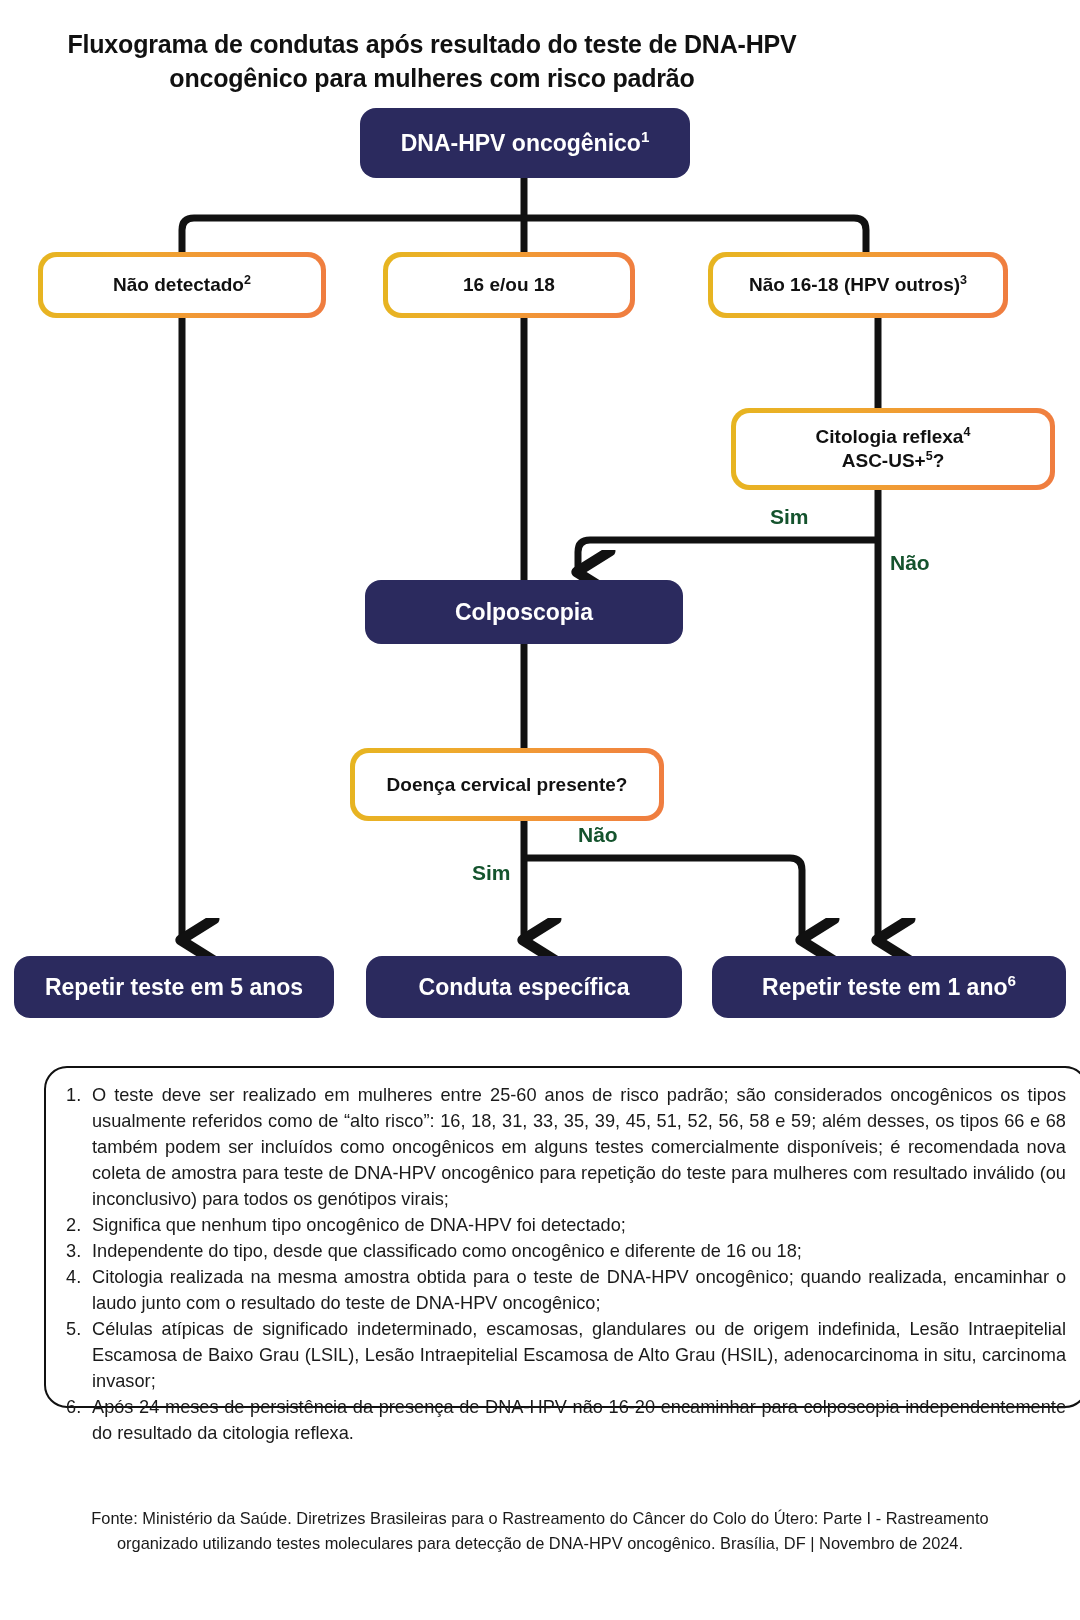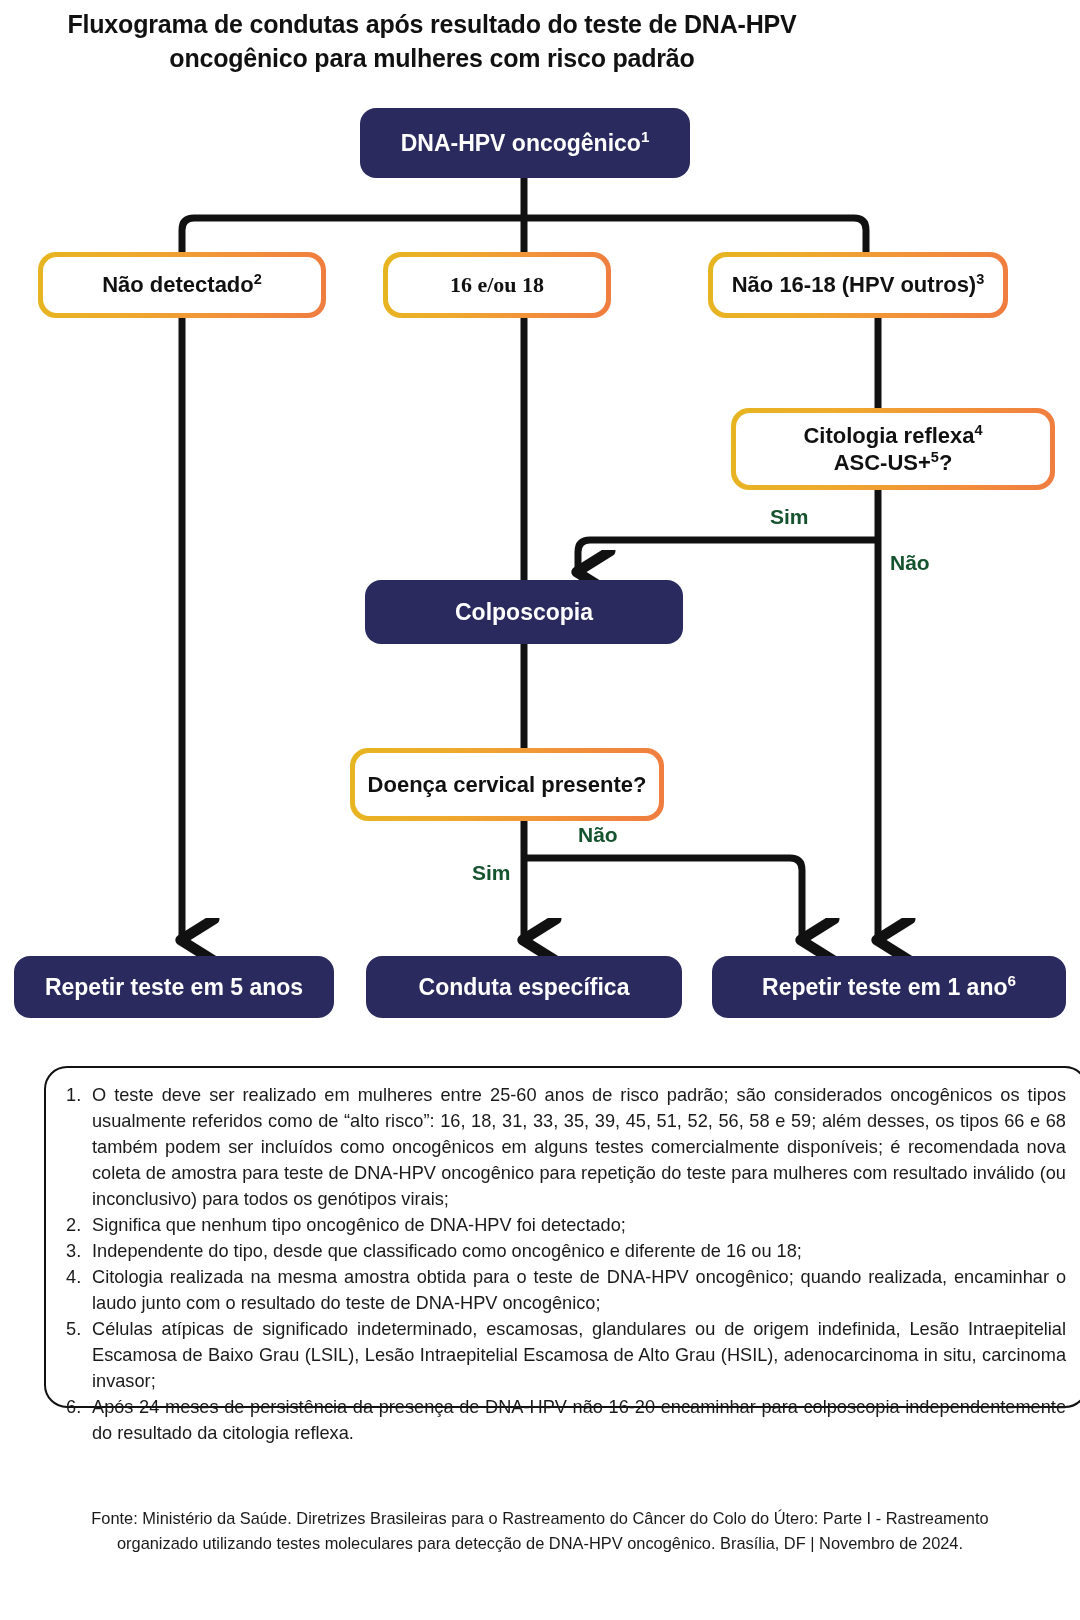--- a/index.html
+++ b/index.html
@@ -8,21 +8,21 @@
     background: #ffffff;
     font-family: "Liberation Sans", sans-serif;
     color: #1a1a1a;
     overflow: hidden;
   }
   #root { position: relative; width: 1080px; height: 1620px; }
 
   
   .title {
     position: absolute;
-    left: 0; top: 8px; width: 864px;
+    left: 0; top: 28px; width: 864px;
     text-align: center;
     font-size: 25px;
     font-weight: bold;
     line-height: 1.35;
     color: #111111;
     letter-spacing: -0.2px;
   }
 
   
   .node {
@@ -49,21 +49,21 @@
     padding: 5px;
   }
   .node-grad > .inner {
     width: 100%; height: 100%;
     background: #ffffff;
     border-radius: 14px;
     display: flex;
     align-items: center;
     justify-content: center;
     text-align: center;
-    font-size: 22px;
+    font-size: 19px;
     font-weight: bold;
     color: #111111;
     line-height: 1.25;
     padding: 2px 10px;
   }
   sup { font-size: 0.66em; vertical-align: super; line-height: 0; }
 
   
   #wires { position: absolute; left: 0; top: 0; width: 1080px; height: 1060px; z-index: 2; }
 
@@ -166,21 +166,21 @@
   <div class="node node-navy" style="left:360px; top:108px; width:330px; height:70px;">
     <span><span>DNA-HPV oncogênico</span><sup>1</sup></span>
   </div>
 
   <div class="node node-grad" style="left:38px; top:252px; width:288px; height:66px;">
     <div class="inner">
       <span><span>Não detectado</span><sup>2</sup></span>
     </div>
   </div>
 
-  <div class="node node-grad" style="left:383px; top:252px; width:228px; height:66px;font-family:Liberation Serif, serif;">
+  <div class="node node-grad" style="left:383px; top:252px; width:252px; height:66px;">
     <div class="inner">
       <span><span>16 e/ou 18</span><sup></sup></span>
     </div>
   </div>
 
   <div class="node node-grad" style="left:708px; top:252px; width:300px; height:66px;align-items:flex-end;">
     <div class="inner">
       <span><span>Não 16-18 (HPV outros)</span><sup>3</sup></span>
     </div>
   </div>

